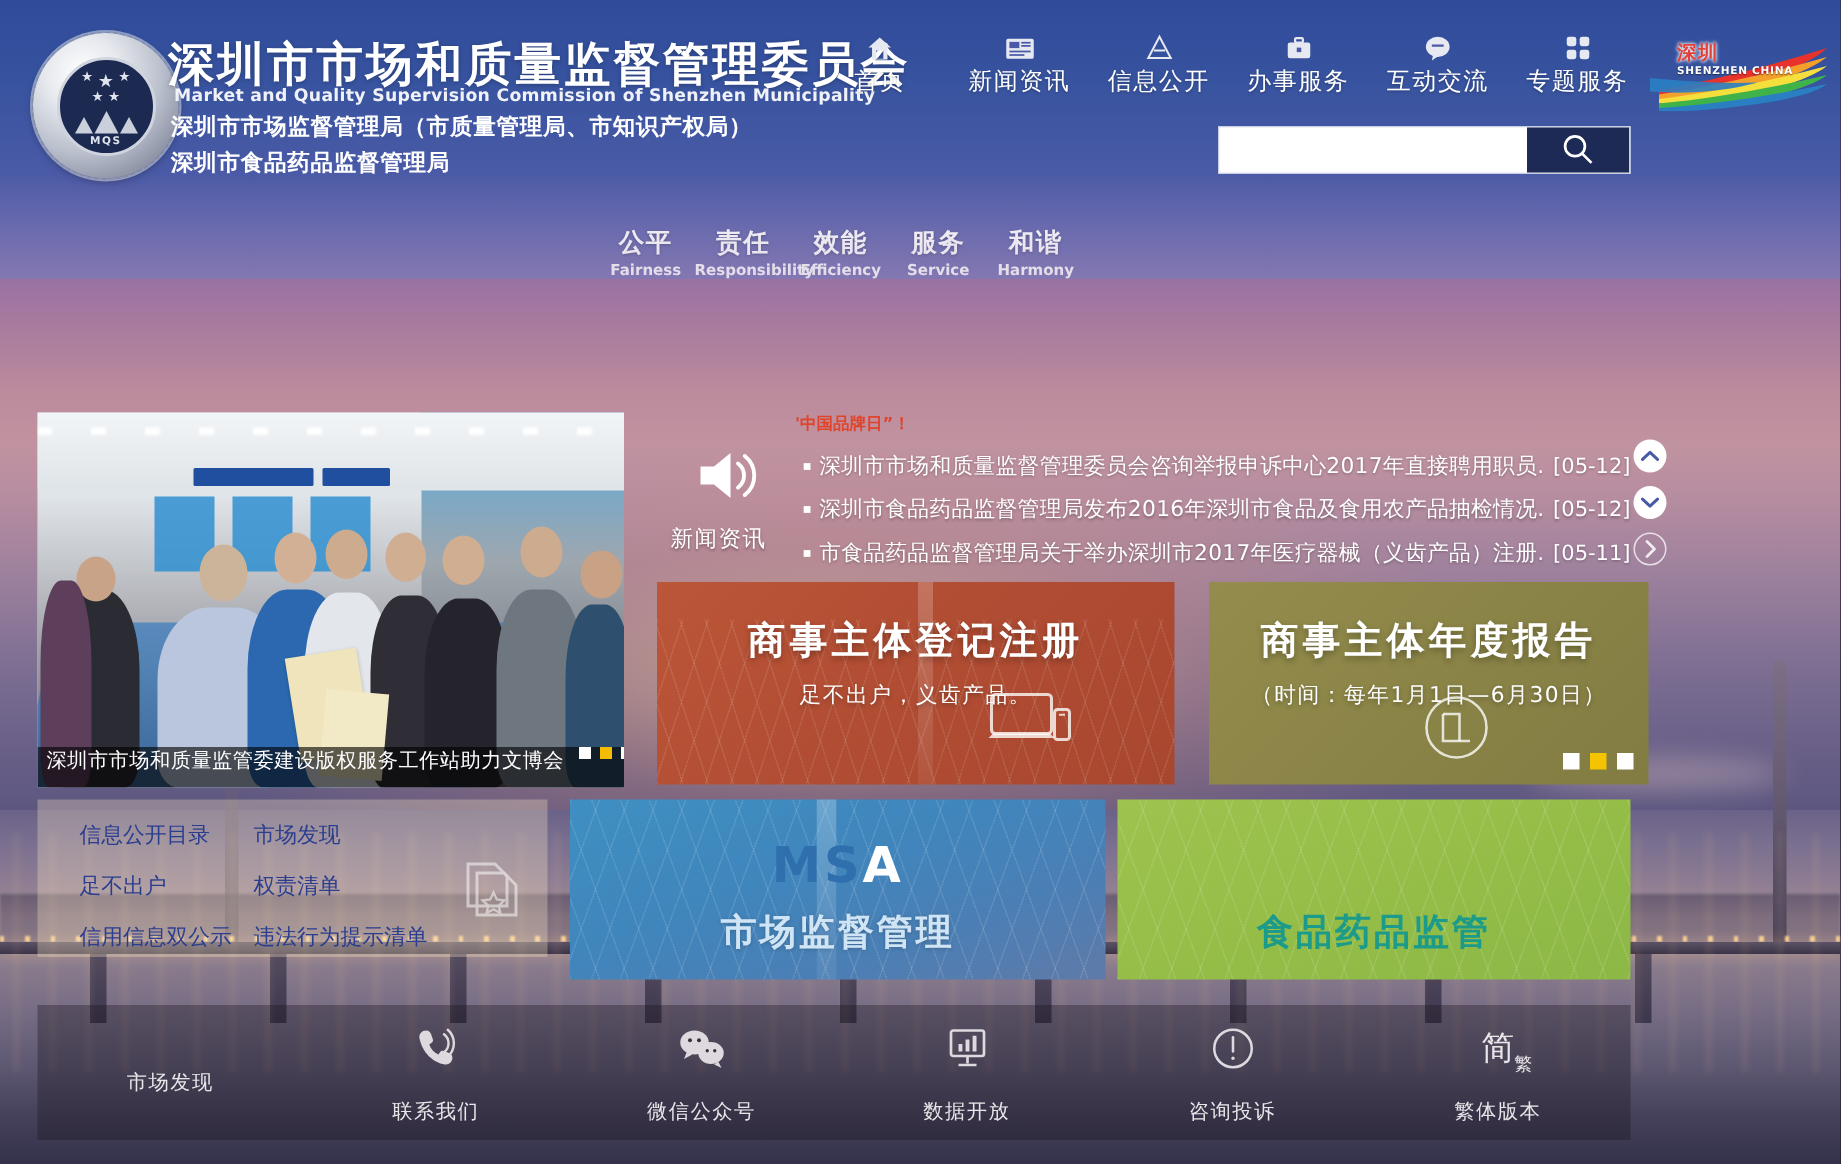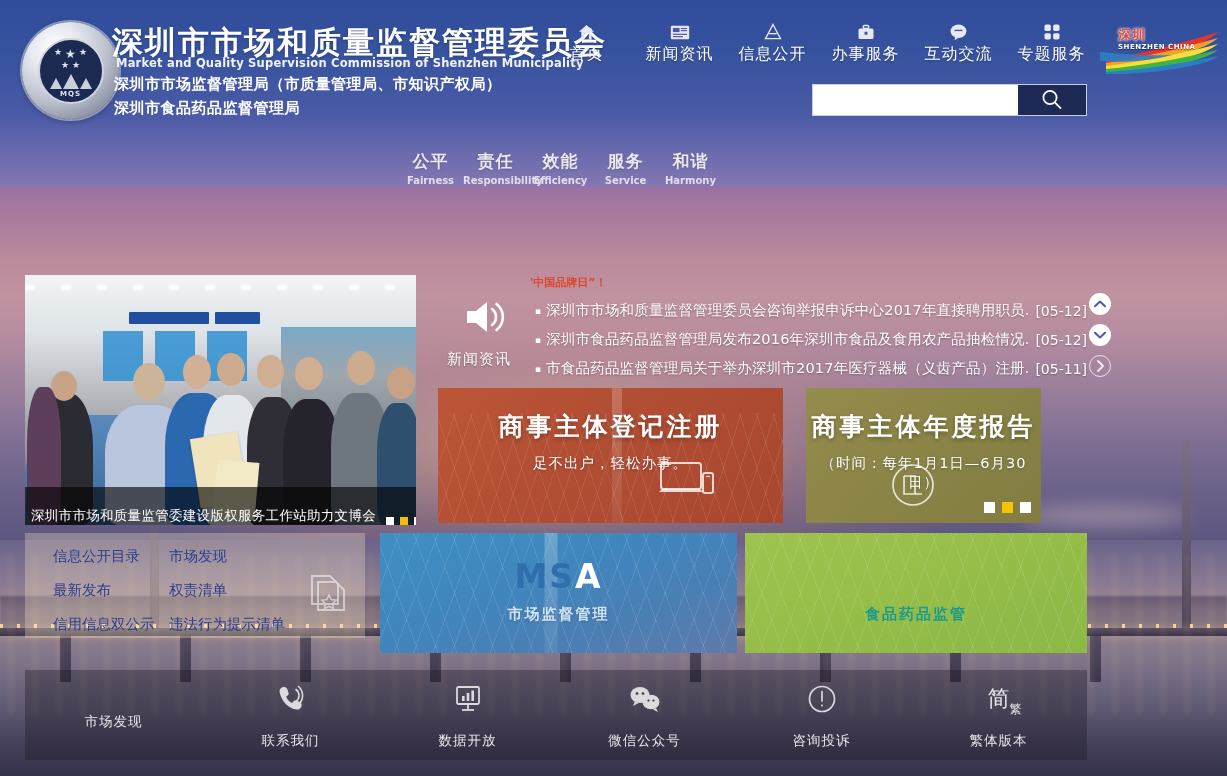--- a/index.html
+++ b/index.html
@@ -198,22 +198,22 @@
     background:repeating-linear-gradient(90deg, rgba(255,255,255,.95) 0 10px, rgba(255,255,255,0) 10px 36px); filter:blur(1px);}
   .ph-sign{ position:absolute; top:37px; height:12px; background:#1f4f9e; border-radius:1px;}
   .ph-banner{ position:absolute; top:56px; height:50px; background:#2f8fd0; opacity:.85;}
   .ph-floor-blue{ position:absolute; left:0; top:140px; width:300px; height:110px;
     background:linear-gradient(180deg,#3f7fc0,#2e6aa8); opacity:.75; transform:skewX(-12deg);}
   .ph-right-wall{ position:absolute; right:0; top:0; width:135px; height:250px;
     background:linear-gradient(180deg,#3fa0dc 0%,#9aa3ab 40%,#5e5b5e 100%); opacity:.9;}
   .ph-person{ position:absolute; border-radius:40% 40% 16% 16%; }
   .ph-head{ position:absolute; border-radius:50%; }
   .carousel-caption {
-    position:absolute; left:0; right:0; bottom:0; height:38px;
-    background:rgba(0,0,0,.62); display:flex; align-items:flex-end;
+    position:absolute; left:0; right:0; bottom:0; height:27px;
+    background:rgba(0,0,0,.62); display:flex; align-items:flex-start;
   }
   .caption-text { color:#fff; font-size:13.5px; padding-left:6px; letter-spacing:.3px; white-space:nowrap; }
   .caption-dots { display:flex; gap:6px; margin-left:10px; align-items:center; }
   .cdot { width:8px; height:8px; background:#fff; cursor:pointer; }
   .cdot.active { background:#f5bd00; }
 
   
   #news { position:absolute; left:410px; top:0; width:652px; height:105px; }
   .news-redline {
     position:absolute; left:95px; top:0; font-size:11px; color:#e0452c; font-weight:bold;
@@ -237,21 +237,21 @@
   .nbtn { width:22px; height:22px; border-radius:50%; display:flex; align-items:center; justify-content:center;
     margin-bottom:9px; cursor:pointer; }
   .nbtn.solid { background:#fff; }
   .nbtn.ghost { border:1.5px solid rgba(255,255,255,.75); }
 
   
   .promo {
     position:absolute; top:113px; height:135px; overflow:hidden; cursor:pointer;
   }
   #promo-reg { left:413px; width:345px; background:linear-gradient(135deg,#bc5638 0%,#b14d33 45%,#a8472f 100%); }
-  #promo-annual { left:781px; width:235px; background:linear-gradient(135deg,#938c4c 0%,#8b8447 50%,#827c43 100%); }
+  #promo-annual { left:781px; width:293px; background:linear-gradient(135deg,#938c4c 0%,#8b8447 50%,#827c43 100%); }
   .promo-bridge{
     position:absolute; left:52%; top:-6px; width:10px; height:150px;
     background:linear-gradient(180deg,rgba(255,255,255,.22),rgba(255,255,255,.05));
     transform:translateX(-50%);
   }
   .promo-cables{
     position:absolute; left:0; right:0; bottom:0; height:110px;
     background:
       repeating-linear-gradient(72deg, rgba(255,255,255,.09) 0 1px, rgba(255,255,255,0) 1px 16px),
       repeating-linear-gradient(108deg, rgba(255,255,255,.09) 0 1px, rgba(255,255,255,0) 1px 16px);
@@ -298,21 +298,21 @@
   }
   .dept-abbr {
     position:absolute; left:0; right:0; top:24px; text-align:center;
     font-size:33px; font-weight:bold; letter-spacing:2px; font-family:"DejaVu Sans",sans-serif;
   }
   .dept-abbr .c1{ color:#2f6fad; }
   .dept-abbr .c2{ color:#fff; }
   #dept-fda .dept-abbr .c1{ color:#1d9b8a; }
   .dept-name {
     position:absolute; left:0; right:0; top:72px; text-align:center;
-    font-size:15px; font-weight:bold; letter-spacing:2px;
+    font-size:24px; font-weight:bold; letter-spacing:2px;
   }
   #dept-msa .dept-name{ color:#cfe4f4; text-shadow:0 1px 3px rgba(0,0,0,.2); }
   #dept-fda .dept-name{ color:#1d9b8a; }
 
   
   #bottom-bar {
     position:absolute; left:0; top:395px; width:1062px; height:90px;
     background:rgba(25,20,30,.34); display:flex; align-items:center;
   }
   .bitem { flex:1; text-align:center; cursor:pointer; }
@@ -599,21 +599,21 @@
           <path d="M2 1 L7 6 L2 11" fill="none" stroke="rgba(255,255,255,.85)" stroke-width="1.8" stroke-linecap="round" stroke-linejoin="round"></path>
         </svg>
       </div>
     </div>
   </div>
 
   <div class="promo" id="promo-reg">
     <div class="promo-cables"></div>
     <div class="promo-bridge"></div>
     <div class="promo-title">商事主体登记注册</div>
-    <div class="promo-sub">足不出户，轻松办事。</div>
+    <div class="promo-sub">足不出户，义齿产品。</div>
     <div class="promo-dev">
       <svg width="56" height="42" viewBox="0 0 56 42" fill="none" stroke="rgba(255,255,255,.78)" stroke-width="2">
         <rect x="2" y="4" width="40" height="26" rx="2.5"></rect>
         <path d="M0 33 H44 L41 30 H3 Z" fill="rgba(255,255,255,.78)" stroke="none"></path>
         <rect x="44" y="14" width="10" height="20" rx="2"></rect>
         <path d="M47 17.5 h4" stroke-width="1.2"></path>
       </svg>
     </div>
   </div>
 
@@ -631,21 +631,21 @@
       <span class="pdot"></span>
       <span class="pdot active"></span>
       <span class="pdot"></span>
     </div>
   </div>
 
   <div id="links-panel">
     <div class="links-grid">
       <a class="qlink">信息公开目录</a>
       <a class="qlink">市场发现</a>
-      <a class="qlink">最新发布</a>
+      <a class="qlink">足不出户</a>
       <a class="qlink">权责清单</a>
       <a class="qlink">信用信息双公示</a>
       <a class="qlink">违法行为提示清单</a>
     </div>
     <div class="panel-doc-ico">
       <svg width="52" height="52" viewBox="0 0 52 52" fill="none" stroke="rgba(255,255,255,.95)" stroke-width="2">
         <path d="M13 8 h18 l8 8 v20 h-26 z"></path>
         <path d="M19 14 h18 l8 8 v20 h-26 z" fill="none"></path>
         <path d="M30 27 l2.2 4.6 5 .6 -3.7 3.5 1 5 -4.5-2.5 -4.5 2.5 1-5 -3.7-3.5 5-.6 z" stroke-width="1.6"></path>
       </svg>
@@ -674,56 +674,56 @@
 
     <div class="bitem">
       <div class="bico">
         <svg width="30" height="30" viewBox="0 0 30 30" fill="#ddd9de">
           <path d="M8 3 c2 0 3 1 3.6 3 l1 3 c.3 1-.2 1.8-1 2.4 l-1.4 1 c1 3 3.2 5.4 6 6.6 l1-1.4 c.6-.9 1.4-1.3 2.4-1 l3 1 c2 .7 3 1.7 3 3.6 0 2.6-2.2 4.8-5 4.4 C12.6 24.6 5.4 17.4 3.6 8 3.2 5.2 5.4 3 8 3z"></path>
           <path d="M20 5.5 a7.5 7.5 0 0 1 0 12" fill="none" stroke="#ddd9de" stroke-width="1.6" stroke-linecap="round"></path>
           <path d="M22.5 2.5 a12 12 0 0 1 0 18" fill="none" stroke="#ddd9de" stroke-width="1.6" stroke-linecap="round"></path>
         </svg>
       </div>
       <div class="blabel">联系我们</div>
+    </div>
+
+    <div class="bitem">
+      <div class="bico">
+        <svg width="32" height="28" viewBox="0 0 32 28" fill="#ddd9de">
+          <ellipse cx="11" cy="10" rx="9.5" ry="8"></ellipse>
+          <path d="M6 16 L4 21 L9.5 18 Z"></path>
+          <ellipse cx="22" cy="17" rx="8.5" ry="7.3"></ellipse>
+          <path d="M27 23 L29 27 L24 24.5 Z"></path>
+          <circle cx="8" cy="8.5" r="1.3" fill="#3a3038"></circle>
+          <circle cx="14" cy="8.5" r="1.3" fill="#3a3038"></circle>
+          <circle cx="19.5" cy="15.5" r="1.1" fill="#3a3038"></circle>
+          <circle cx="24.5" cy="15.5" r="1.1" fill="#3a3038"></circle>
+        </svg>
+      </div>
+      <div class="blabel">微信公众号</div>
     </div>
 
     <div class="bitem">
       <div class="bico">
         <svg width="28" height="30" viewBox="0 0 28 30" fill="none" stroke="#ddd9de" stroke-width="1.8">
           <rect x="3" y="3" width="22" height="17" rx="1.5"></rect>
           <path d="M14 20 V25"></path>
           <path d="M8 26 H20"></path>
           <g fill="#ddd9de" stroke="none">
             <rect x="8" y="12" width="2.6" height="5"></rect>
             <rect x="12.7" y="9" width="2.6" height="8"></rect>
             <rect x="17.4" y="6.5" width="2.6" height="10.5"></rect>
           </g>
         </svg>
       </div>
       <div class="blabel">数据开放</div>
     </div>
 
     <div class="bitem">
       <div class="bico">
-        <svg width="32" height="28" viewBox="0 0 32 28" fill="#ddd9de">
-          <ellipse cx="11" cy="10" rx="9.5" ry="8"></ellipse>
-          <path d="M6 16 L4 21 L9.5 18 Z"></path>
-          <ellipse cx="22" cy="17" rx="8.5" ry="7.3"></ellipse>
-          <path d="M27 23 L29 27 L24 24.5 Z"></path>
-          <circle cx="8" cy="8.5" r="1.3" fill="#3a3038"></circle>
-          <circle cx="14" cy="8.5" r="1.3" fill="#3a3038"></circle>
-          <circle cx="19.5" cy="15.5" r="1.1" fill="#3a3038"></circle>
-          <circle cx="24.5" cy="15.5" r="1.1" fill="#3a3038"></circle>
-        </svg>
-      </div>
-      <div class="blabel">微信公众号</div>
-    </div>
-
-    <div class="bitem">
-      <div class="bico">
         <svg width="30" height="30" viewBox="0 0 30 30" fill="none" stroke="#ddd9de" stroke-width="1.7">
           <circle cx="15" cy="15" r="12.5"></circle>
           <path d="M15 7.5 V17" stroke-linecap="round"></path>
           <circle cx="15" cy="21.5" r="1.1" fill="#ddd9de" stroke="none"></circle>
         </svg>
       </div>
       <div class="blabel">咨询投诉</div>
     </div>
 
     <div class="bitem">

